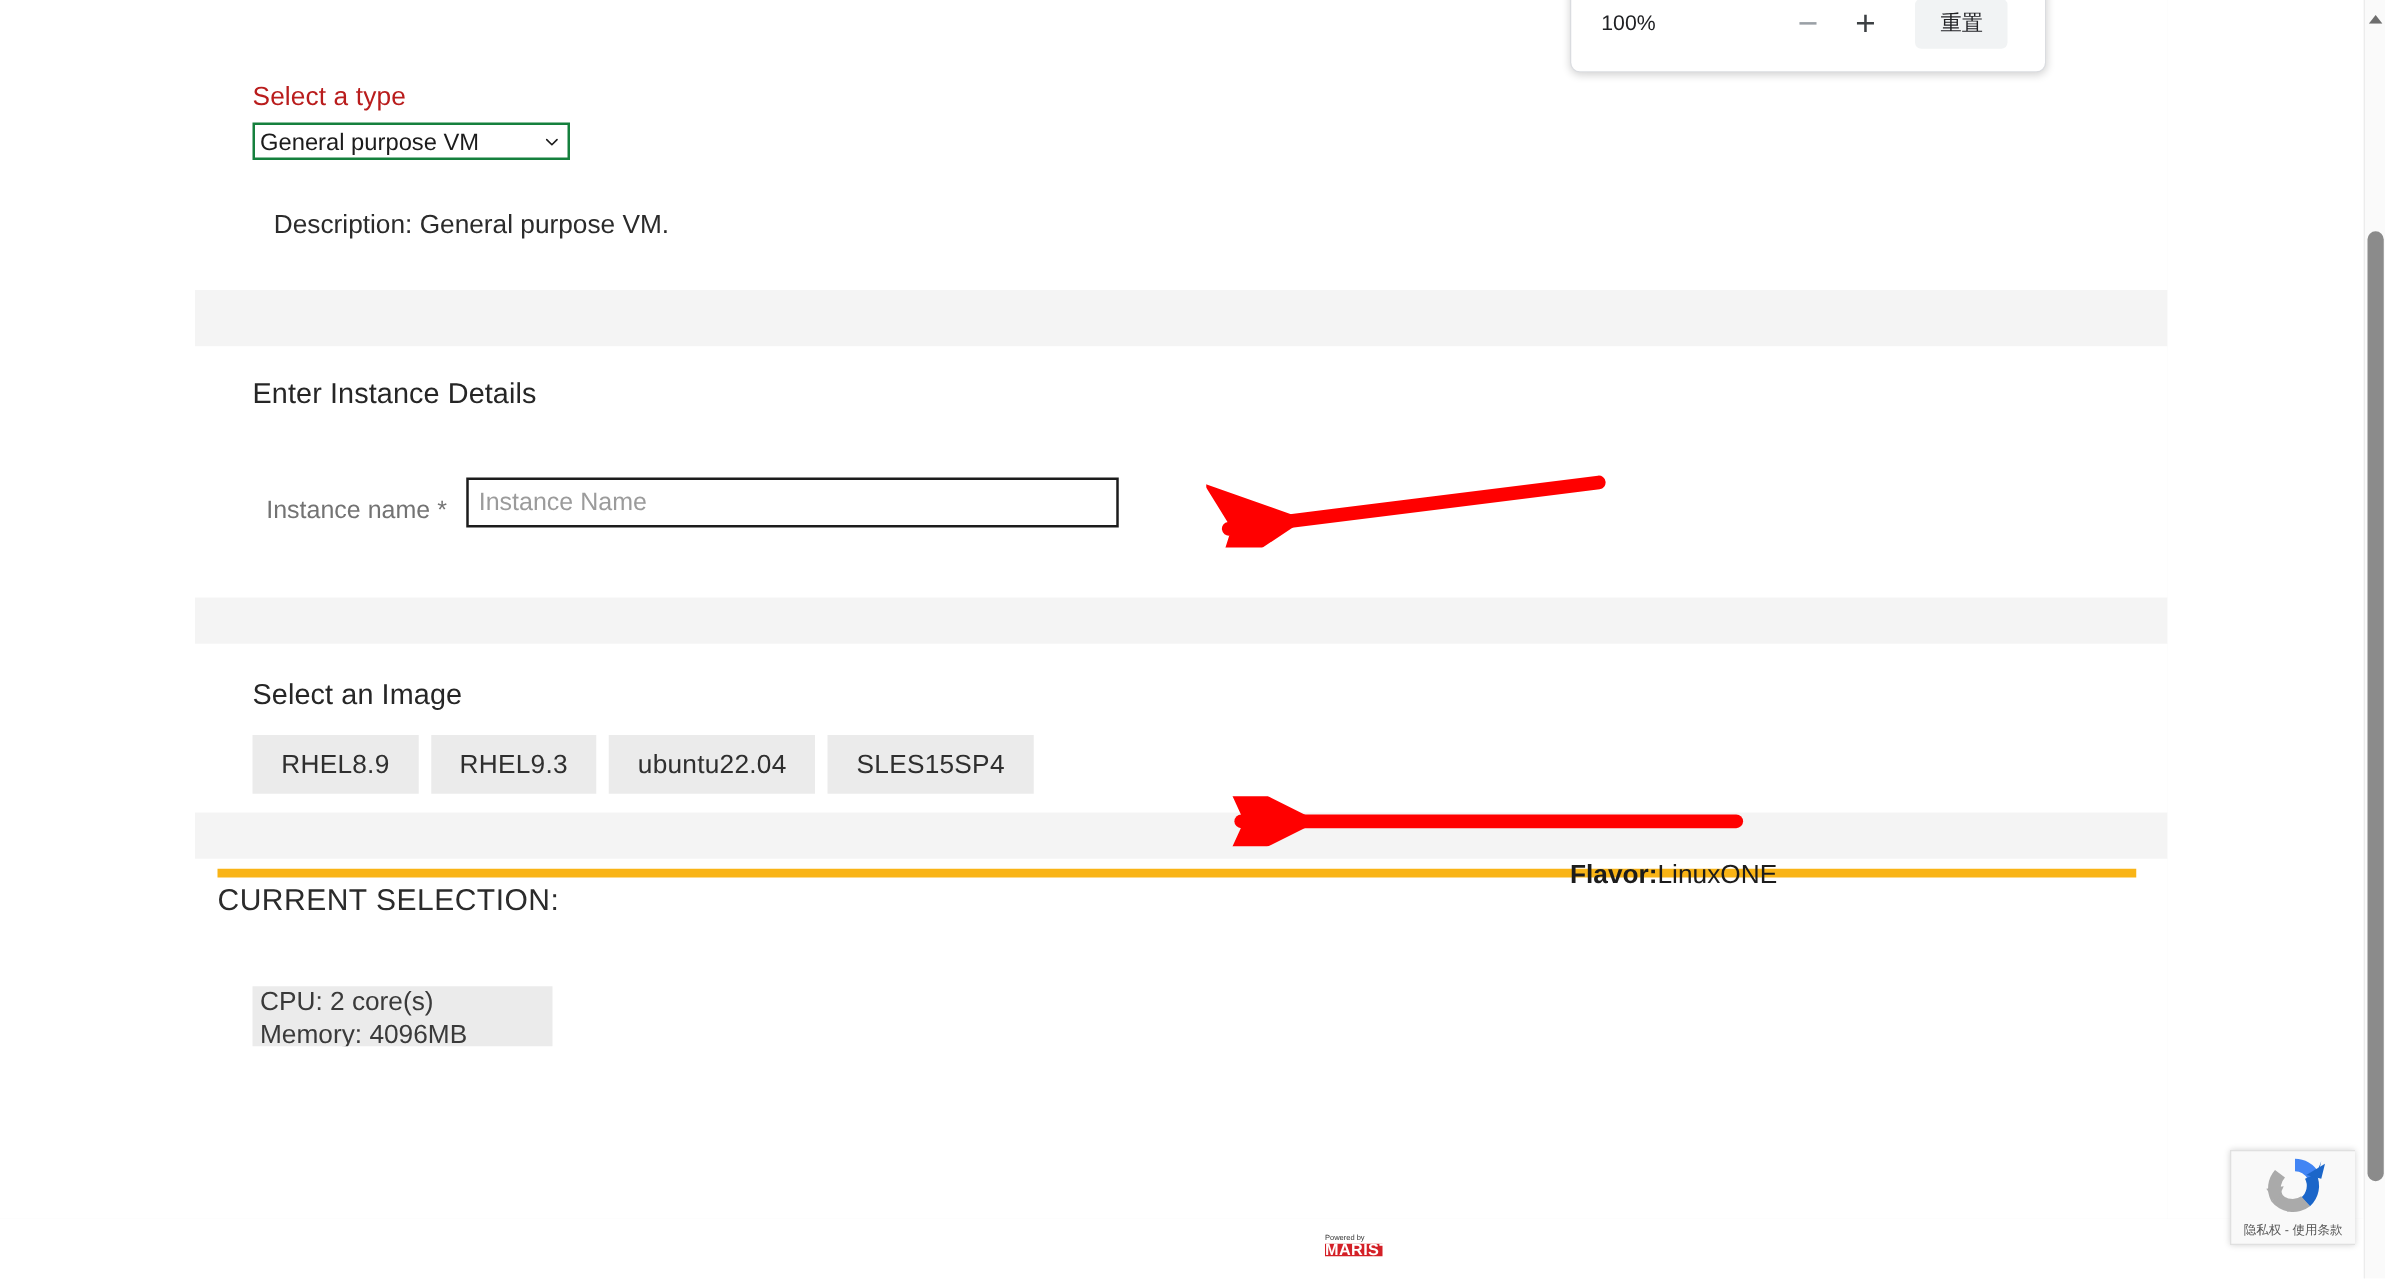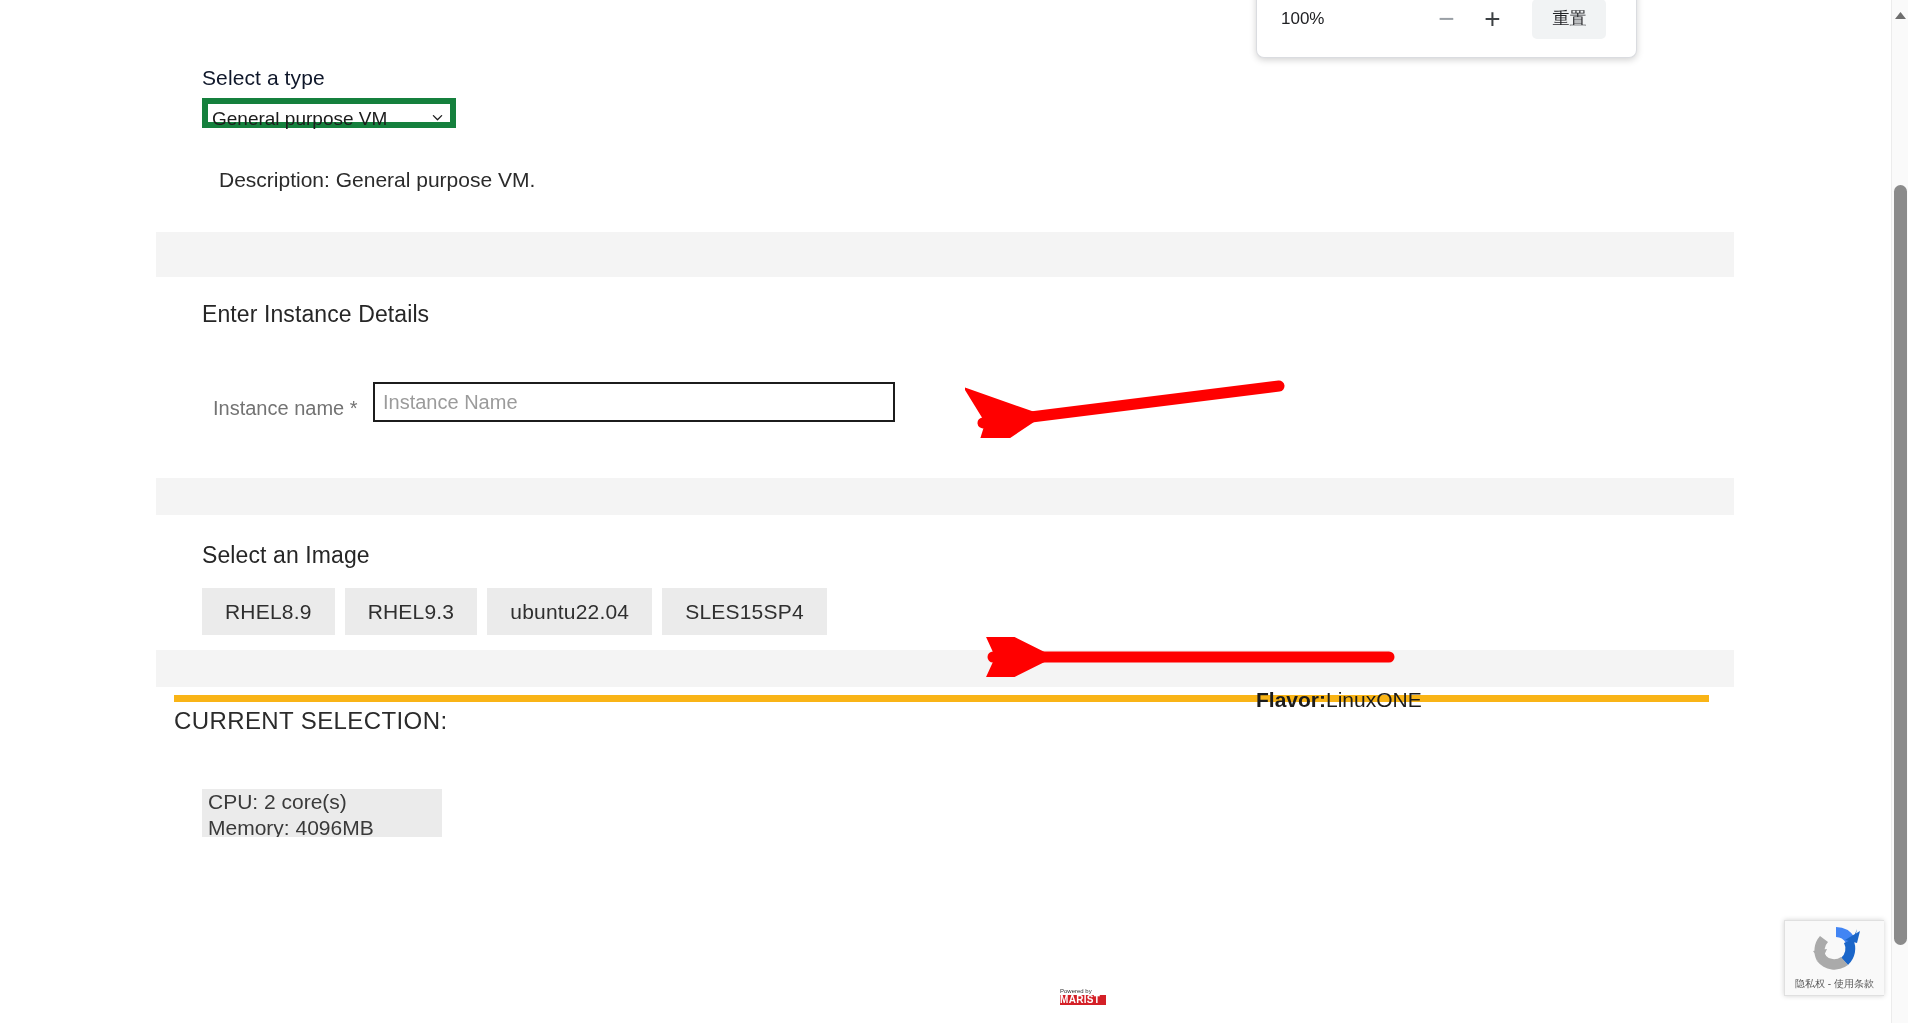--- a/index.html
+++ b/index.html
@@ -50,26 +50,26 @@
     position: absolute;
     left: 156px;
     width: 1578px;
     background: #ffffff;
   }
 
   
   #card-type { top: 0px; height: 232px; }
   .type-label {
     position: absolute; left: 46px; top: 66px;
-    font-size: 21px; color: #0f172a; letter-spacing: .1px; text-align: right;
+    font-size: 21px; color: #b91c1c; letter-spacing: .1px; text-align: right;
   }
   .type-select {
     position: absolute; left: 46px; top: 98px;
     width: 254px; height: 30px;
-    border: 6px solid #15803d;
+    border: 2px solid #15803d;
     background: #ffffff;
     font-family: "Liberation Sans", sans-serif;
     font-size: 19px;
     color: #1c1c1c;
     padding: 0 4px 2px 4px;
     line-height: 26px;
   }
   .type-select-txt {
     position: absolute; left: 4px; top: 2px;
     font-size: 19px; color: #1c1c1c; white-space: nowrap;
@@ -188,21 +188,21 @@
   #marist {
     position: absolute; left: 1060px; top: 988px;
     width: 46px;
   }
   .marist-top {
     font-size: 6px; color: #333; line-height: 7px;
     font-family: "Liberation Sans", sans-serif;
   }
   .marist-box {
     background: #d42027; color: #ffffff;
-    font-size: 10px; font-weight: bold; text-align: left;
+    font-size: 13px; font-weight: bold; text-align: right;
     line-height: 10px; letter-spacing: .3px;
   }
 
   
   #zoom-popup {
     position: absolute;
     left: 1256px; top: -20px;
     width: 381px; height: 78px;
     background: #ffffff;
     border: 1px solid #dadce0;

